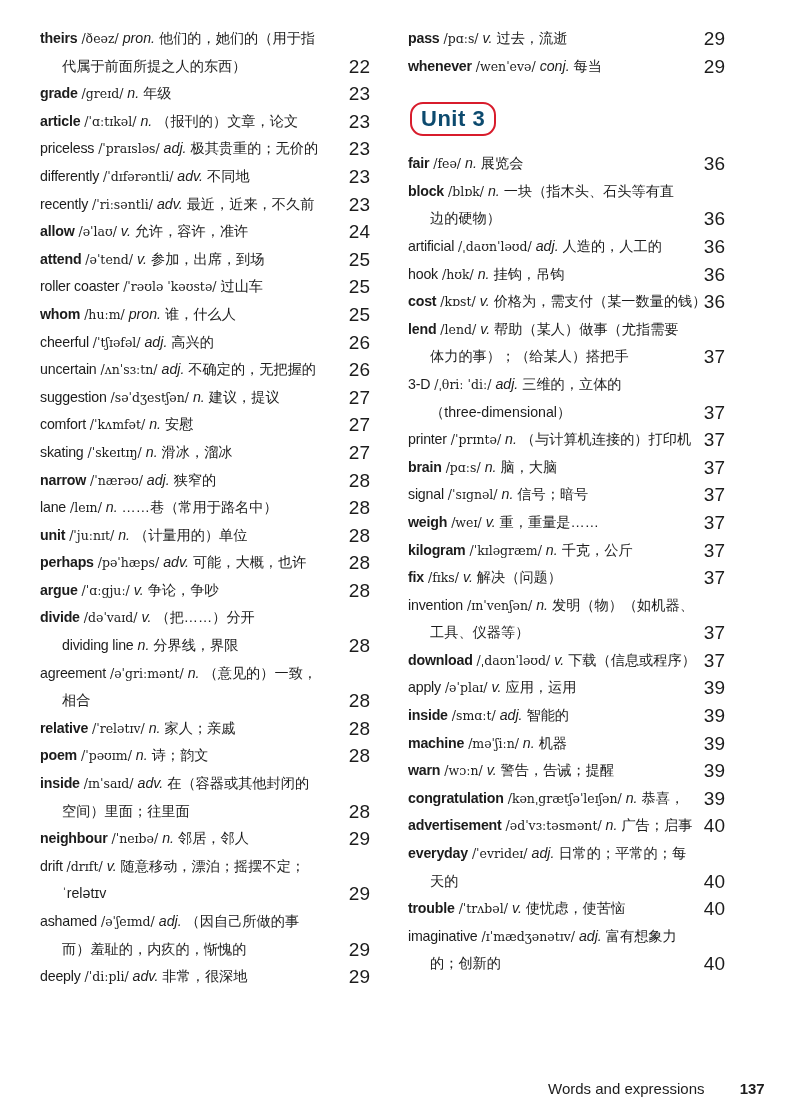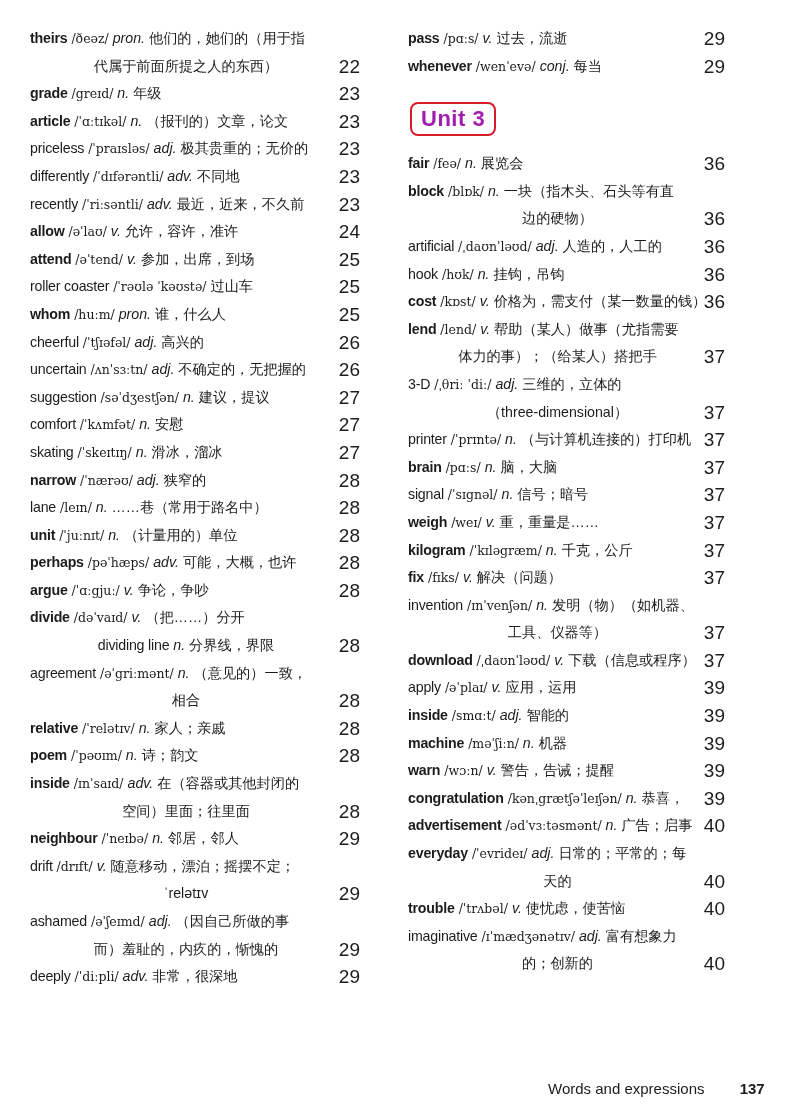--- a/index.html
+++ b/index.html
@@ -2,35 +2,35 @@
 <html><head>
 <meta charset="utf-8">
 <style>
   html, body { margin: 0; padding: 0; }
   body {
     width: 800px; height: 1120px; background: #ffffff;
     font-family: "Liberation Sans", "DejaVu Sans", sans-serif;
     color: #1c1c1c; position: relative; overflow: hidden;
   }
   .col { position: absolute; top: 25px; }
-  .col.left { left: 30px; width: 330px; }
+  .col.left { left: 40px; width: 330px; }
   .col.right { left: 408px; width: 317px; }
   .entry { position: relative; font-size: 14.2px; line-height: 27.6px; }
   .line { display: block; white-space: nowrap; padding-right: 40px; }
-  .line.cont { padding-left: 22px; text-align: center; }
+  .line.cont { padding-left: 22px; }
   .word { font-weight: normal; letter-spacing: -0.2px; }
   .word.bold { font-weight: bold; }
   .phon { font-family: "DejaVu Serif", serif; font-size: 12.5px; }
   .pos { font-style: italic; }
   .page { position: absolute; right: 0; bottom: 0; line-height: 27.6px; font-size: 19px; }
   .unit-wrap { height: 70px; position: relative; }
   .unit-badge {
     position: absolute; left: 2px; top: 22px;
-    border: 2.5px solid #d81c2c; border-radius: 8px;
-    color: #a21caf; font-weight: bold; font-size: 22px;
+    border: 2.5px solid #d81c2c; border-radius: 13px;
+    color: #0c4a6e; font-weight: bold; font-size: 22px;
     padding: 1px 9px; line-height: 28px; letter-spacing: 0.5px;
   }
   .footer {
     position: absolute; left: 548px; top: 1080px; font-size: 15px; white-space: nowrap;
   }
   .footer .fpage { font-weight: bold; margin-left: 31px; }
 </style>
 </head>
 <body>
 

